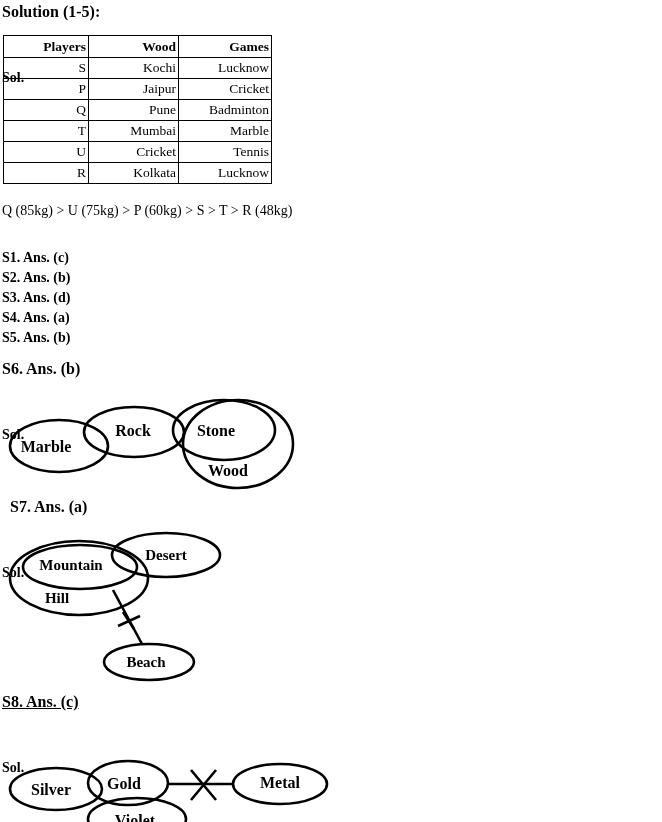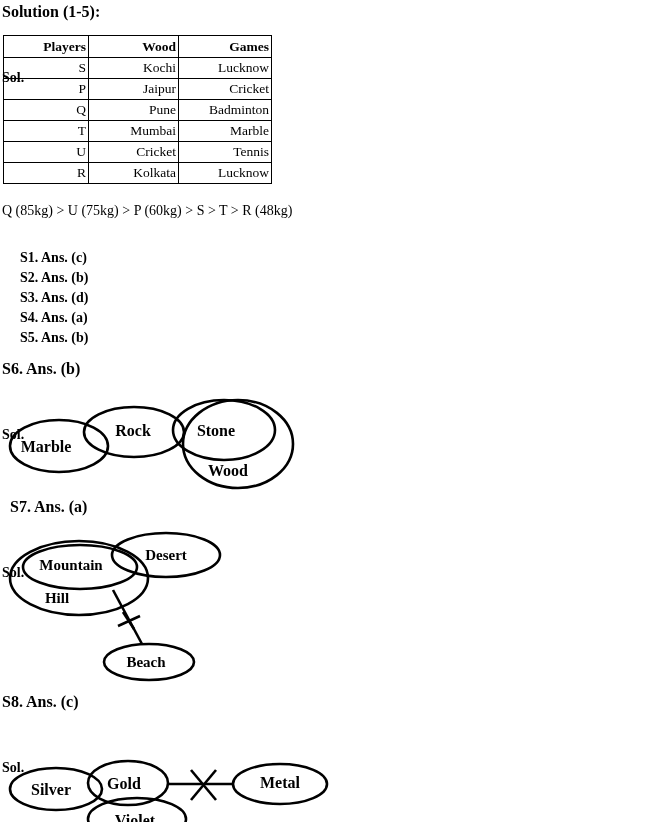--- a/index.html
+++ b/index.html
@@ -68,29 +68,28 @@
     white-space: nowrap;
   }
 
   
   #answers-block { left: 2px; top: 248px; }
   #answers-block .ans-row {
     font-weight: bold;
     font-size: 14px;
     line-height: 20px;
     white-space: nowrap;
-    margin-left: 18px;
   }
 
   
   #s6-heading { left: 2px; top: 359px; }
   #s6-sol     { left: 2px; top: 377px; }
   #s7-heading { left: 10px; top: 497px; }
   #s7-sol     { left: 2px; top: 515px; }
-  #s8-heading { left: 2px; top: 692px; }
+  #s8-heading { left: 2px; top: 692px; text-decoration: underline; }
   #s8-sol     { left: 2px; top: 710px; }
 
   
   .diagram { position: absolute; }
   #diagram-s6 { left: 0px; top: 392px; width: 330px; height: 105px; }
   #diagram-s7 { left: 0px; top: 528px; width: 250px; height: 160px; }
   #diagram-s8 { left: 0px; top: 756px; width: 350px; height: 90px; }
 
   .diagram svg { display: block; overflow: visible; }
   .venn-ellipse {

